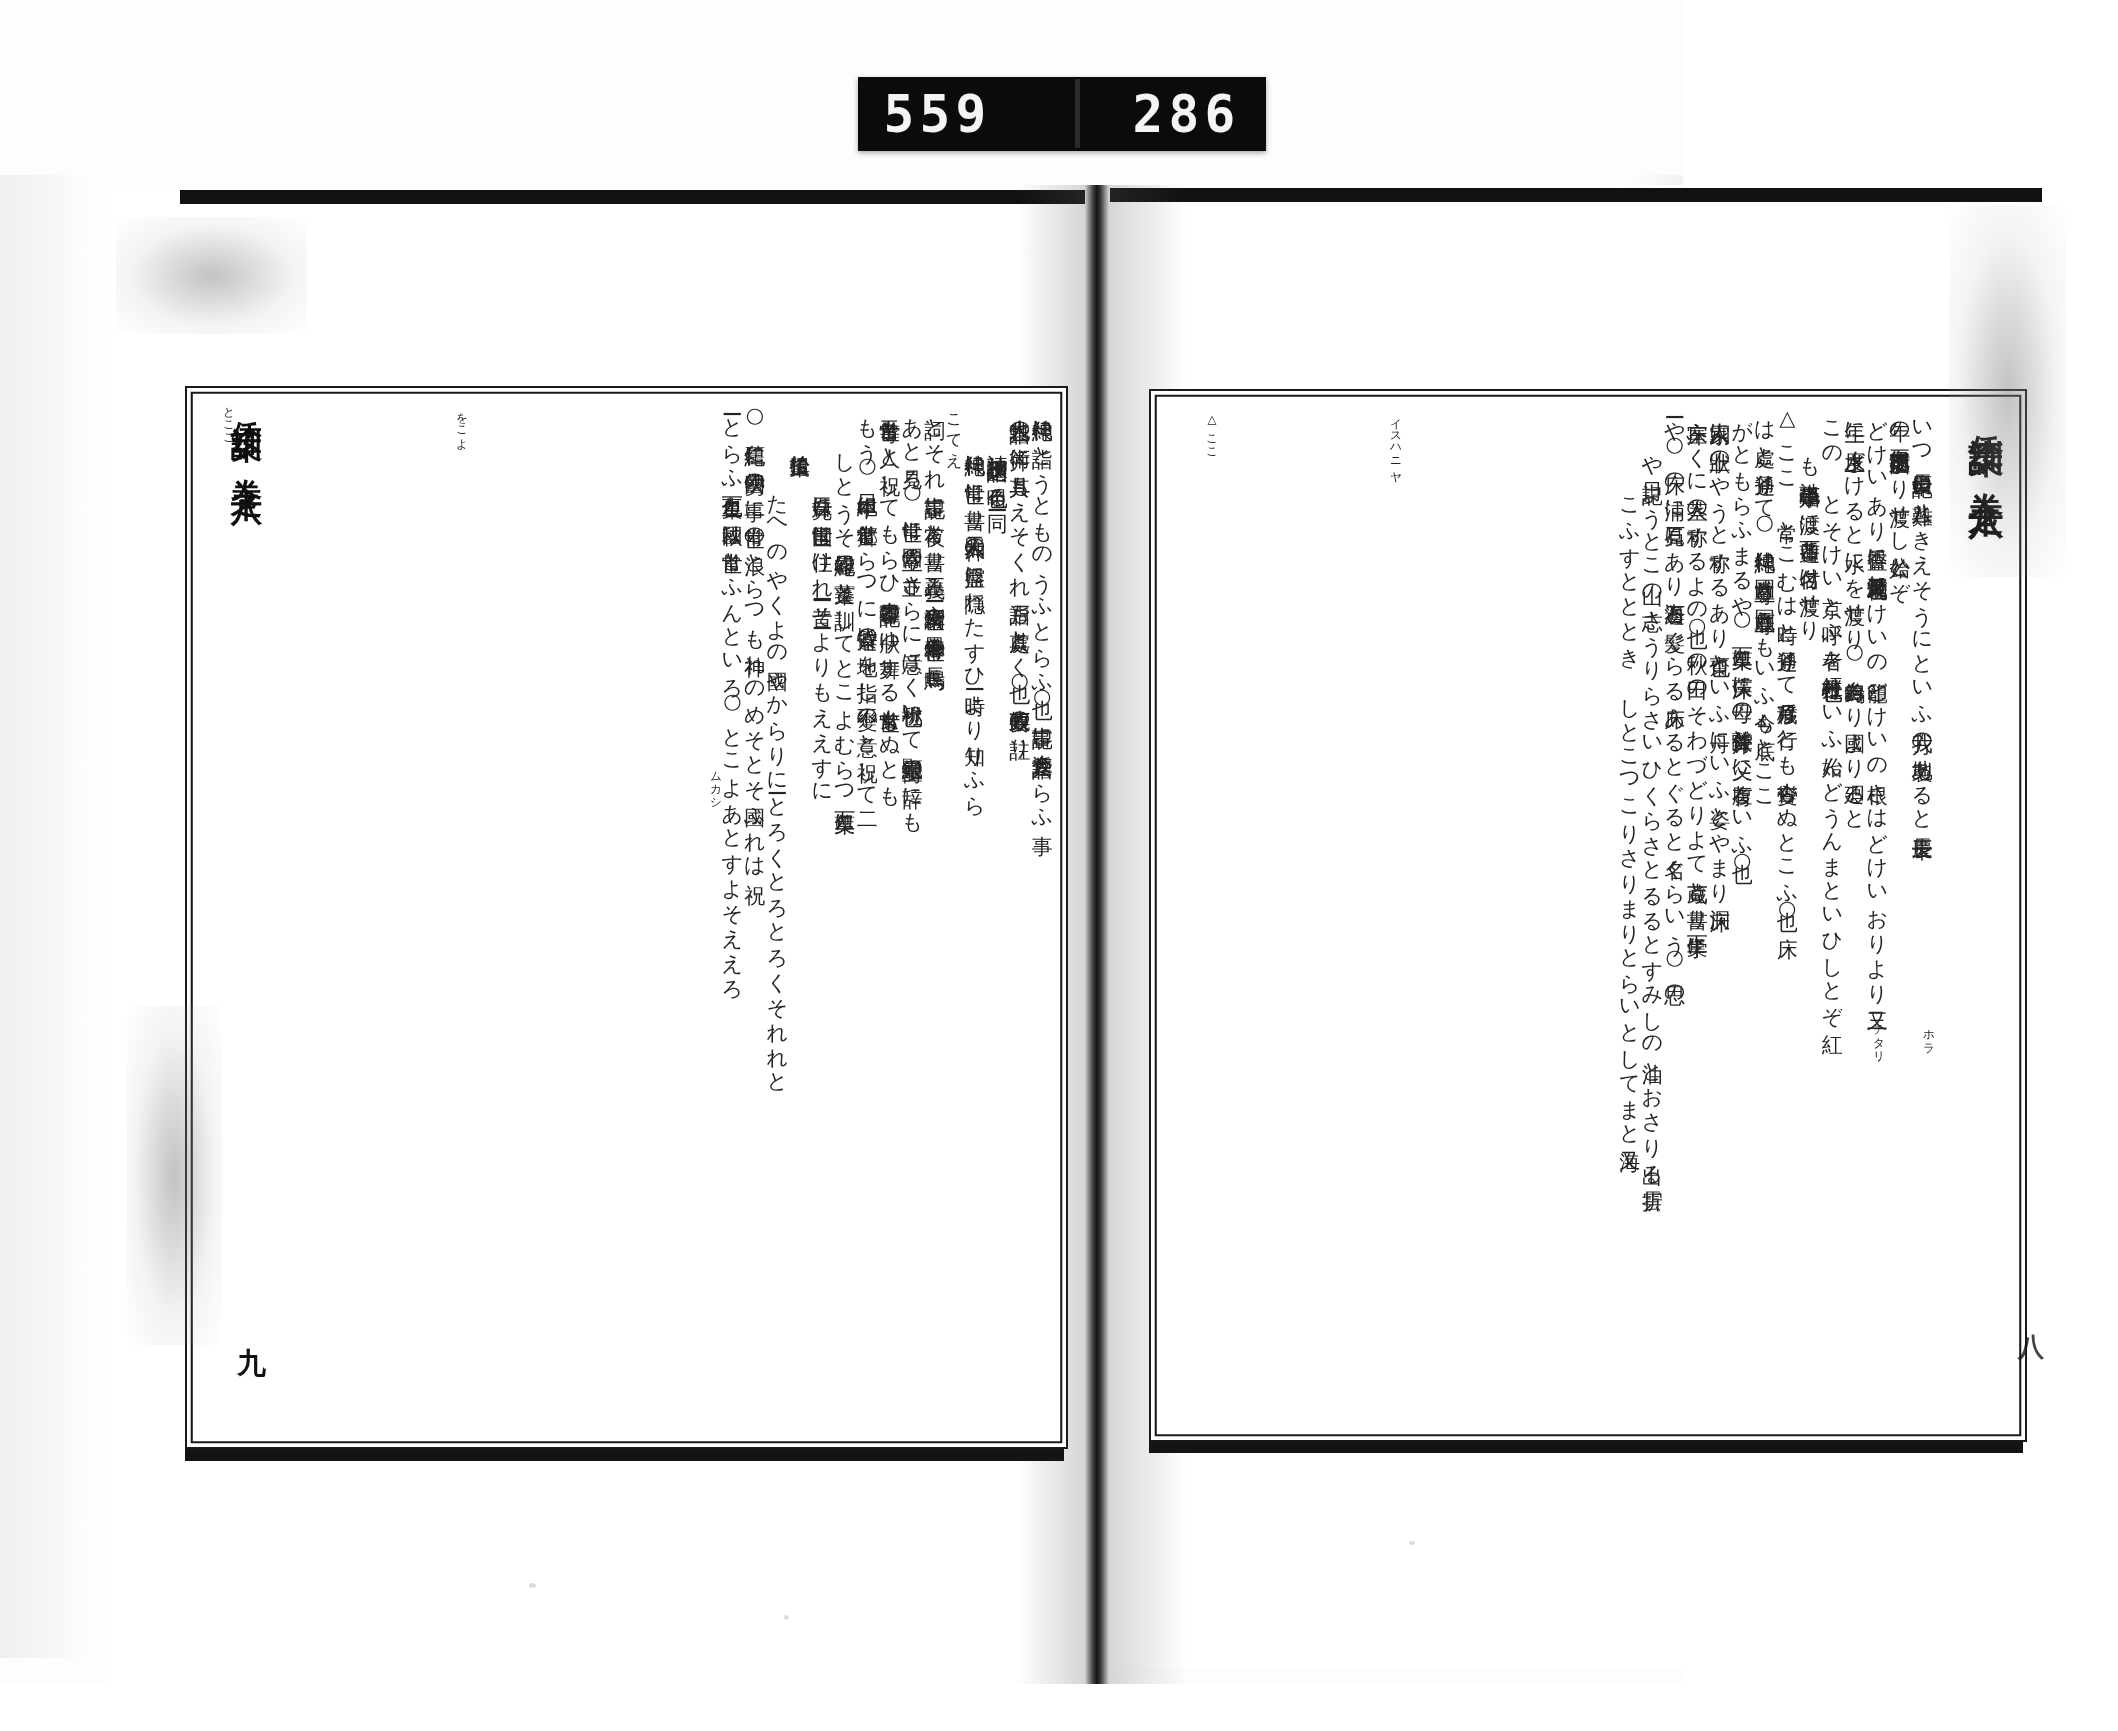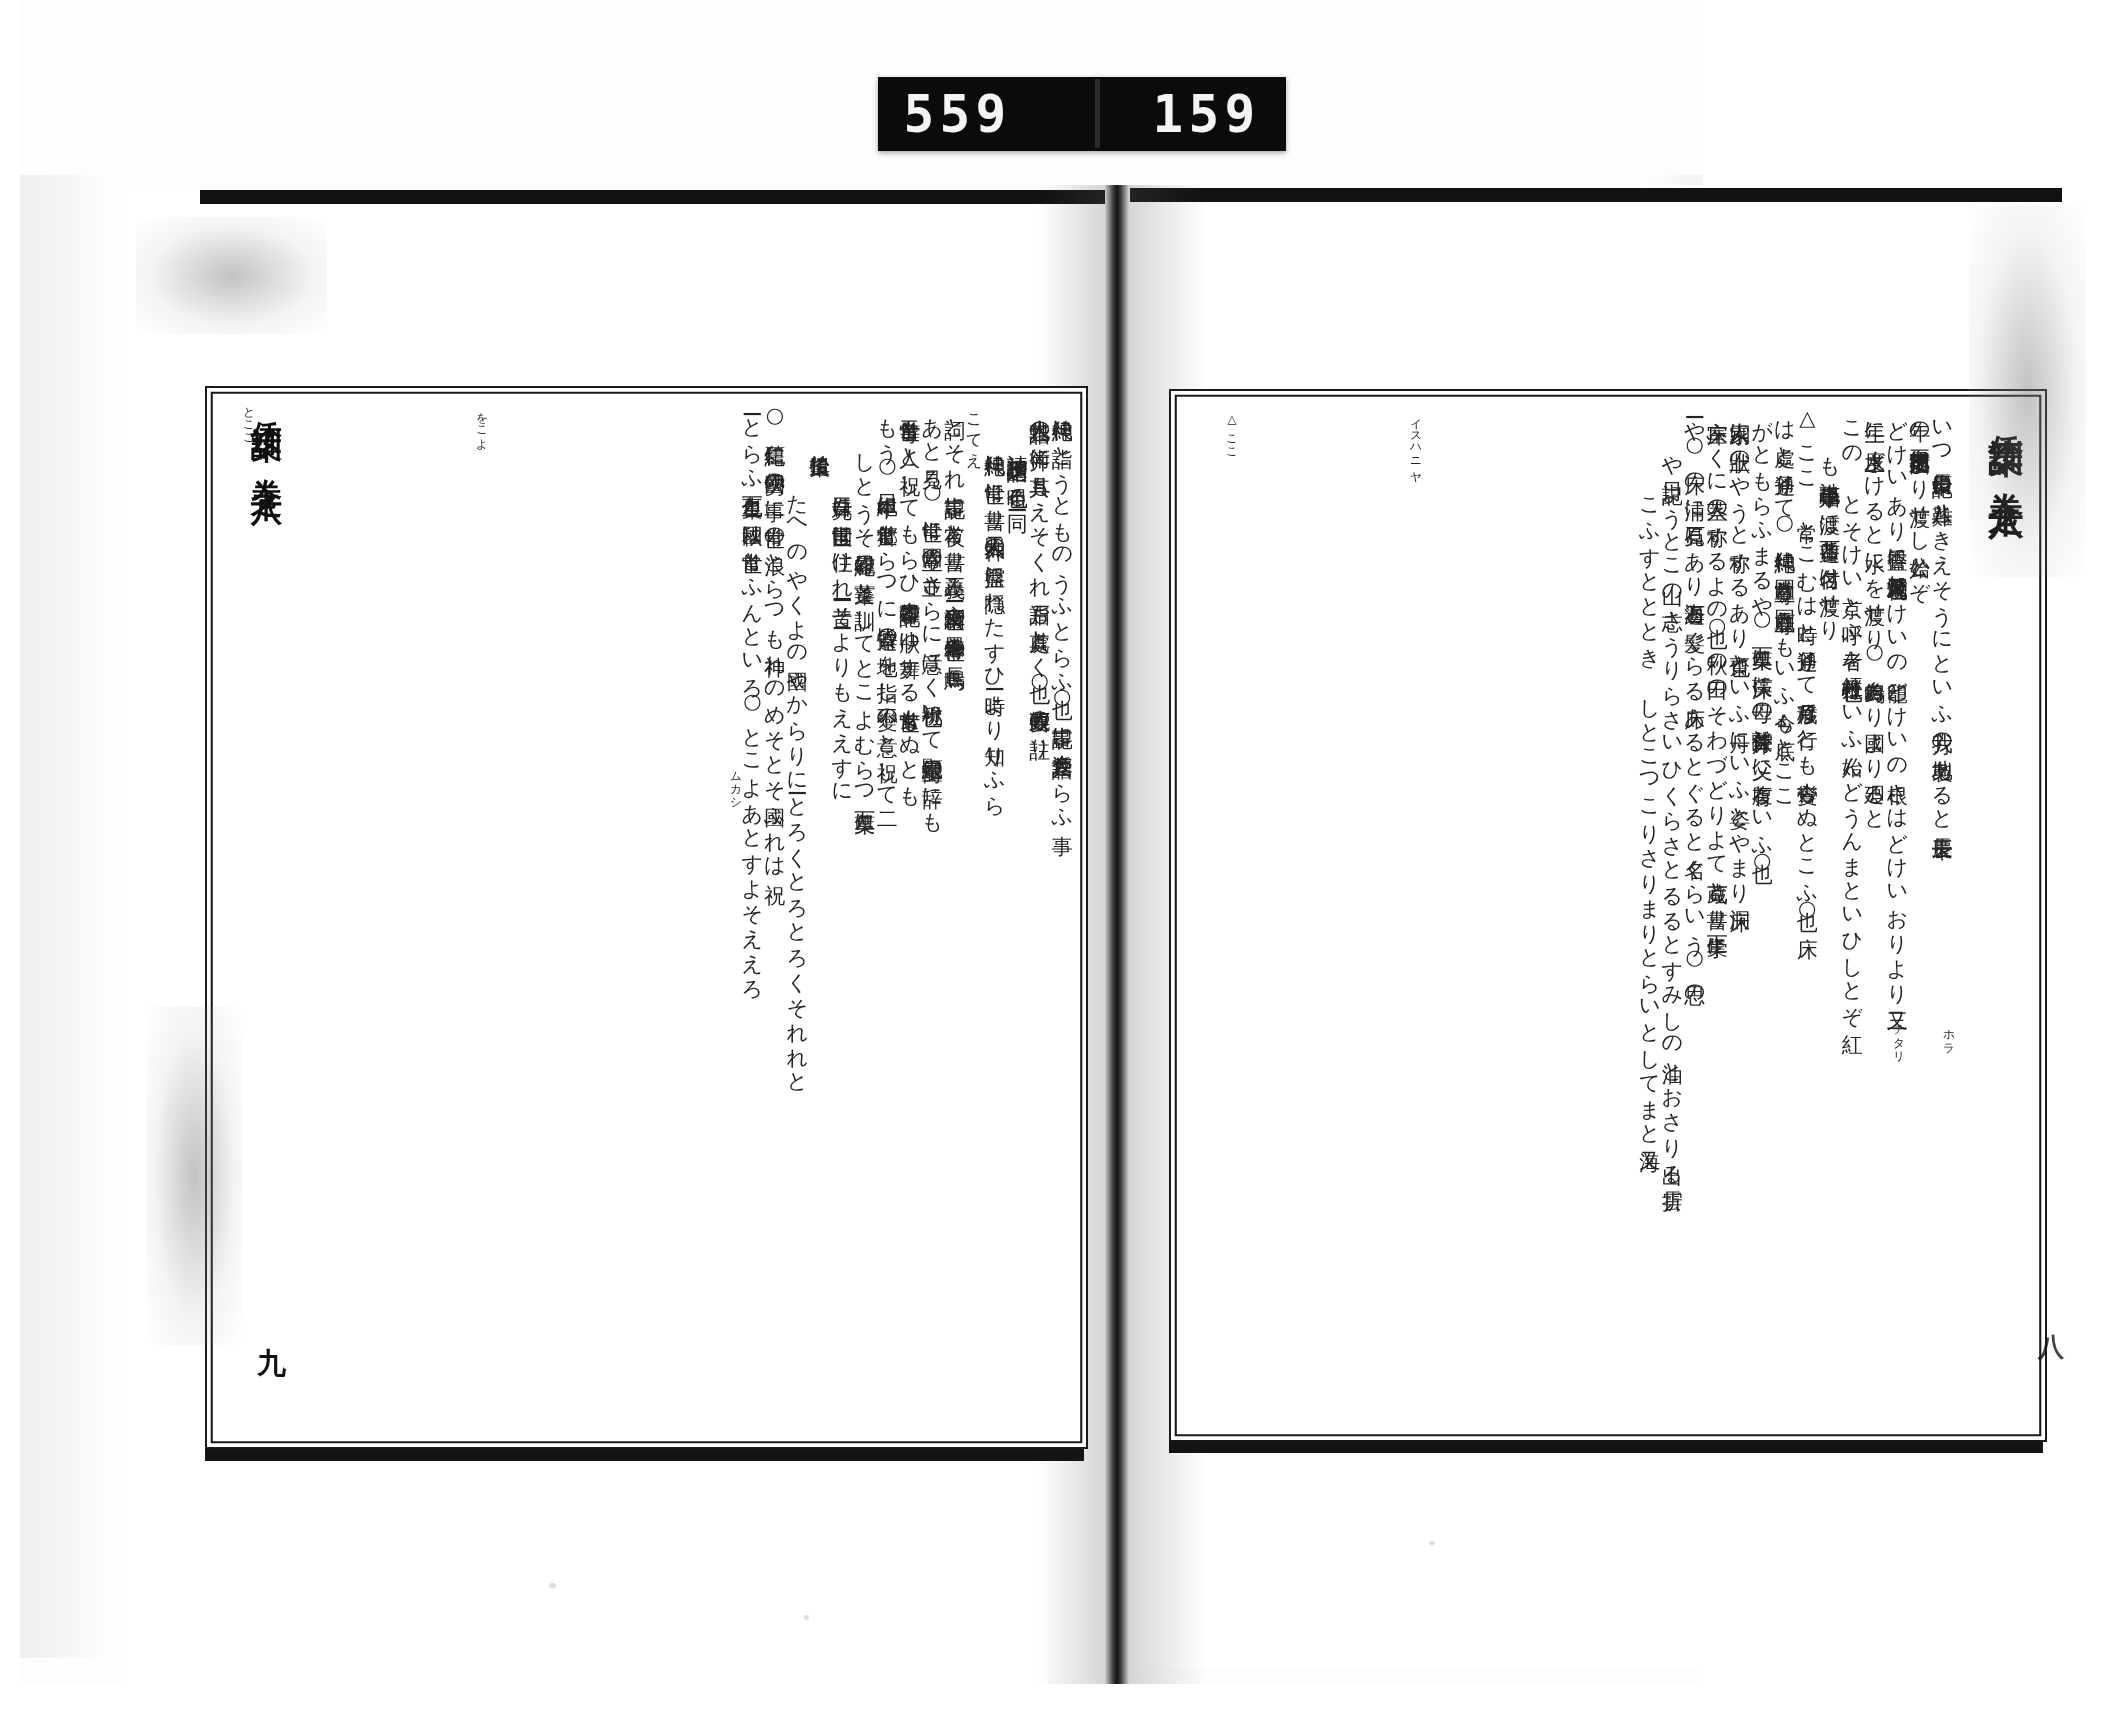--- a/index.html
+++ b/index.html
@@ -14,21 +14,20 @@
     overflow: hidden;
     font-family: "DejaVu Sans", sans-serif;
   }
 
   
   #scan {
     position: absolute;
     left: 0; top: 0;
     width: 1683px; height: 1731px;
     background: #fdfdfd;
-    margin-left: 20px;
   }
 
   
   .scan-edge-left {
     position: absolute;
     left: 0; top: 175px;
     width: 95px; height: 1483px;
     background: linear-gradient(to right, #efefef 0%, #f7f7f7 60%, #ffffff 100%);
   }
   .scan-edge-right {
@@ -243,21 +242,21 @@
 </head>
 <body>
 
 <div id="scan">
 
   <div class="scan-edge-left"></div>
   <div class="scan-edge-right"></div>
 
   <div id="counter-bar">
     <span class="counter-num">559</span>
-    <span class="counter-num">159</span>
+    <span class="counter-num">286</span>
   </div>
   <div class="counter-seam"></div>
 
   <div id="book">
 
     <div class="leaf leaf-left"></div>
     <div class="leaf leaf-right"></div>
 
     <div class="top-rule" style="left:85px; top:5.3px; width:906px;"></div>
     <div class="top-rule" style="left:1015px; top:3.2px; width:932px;"></div>

